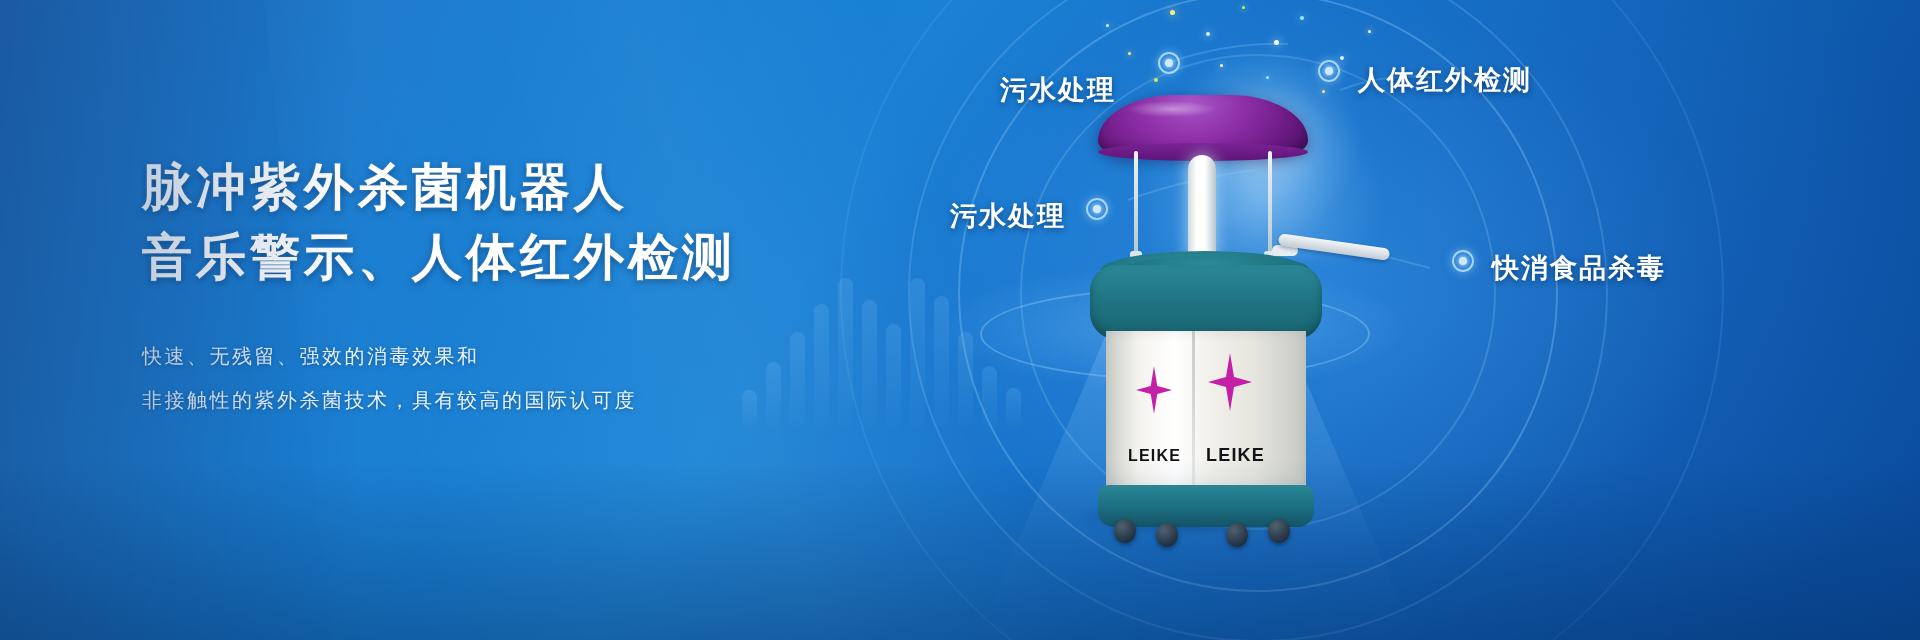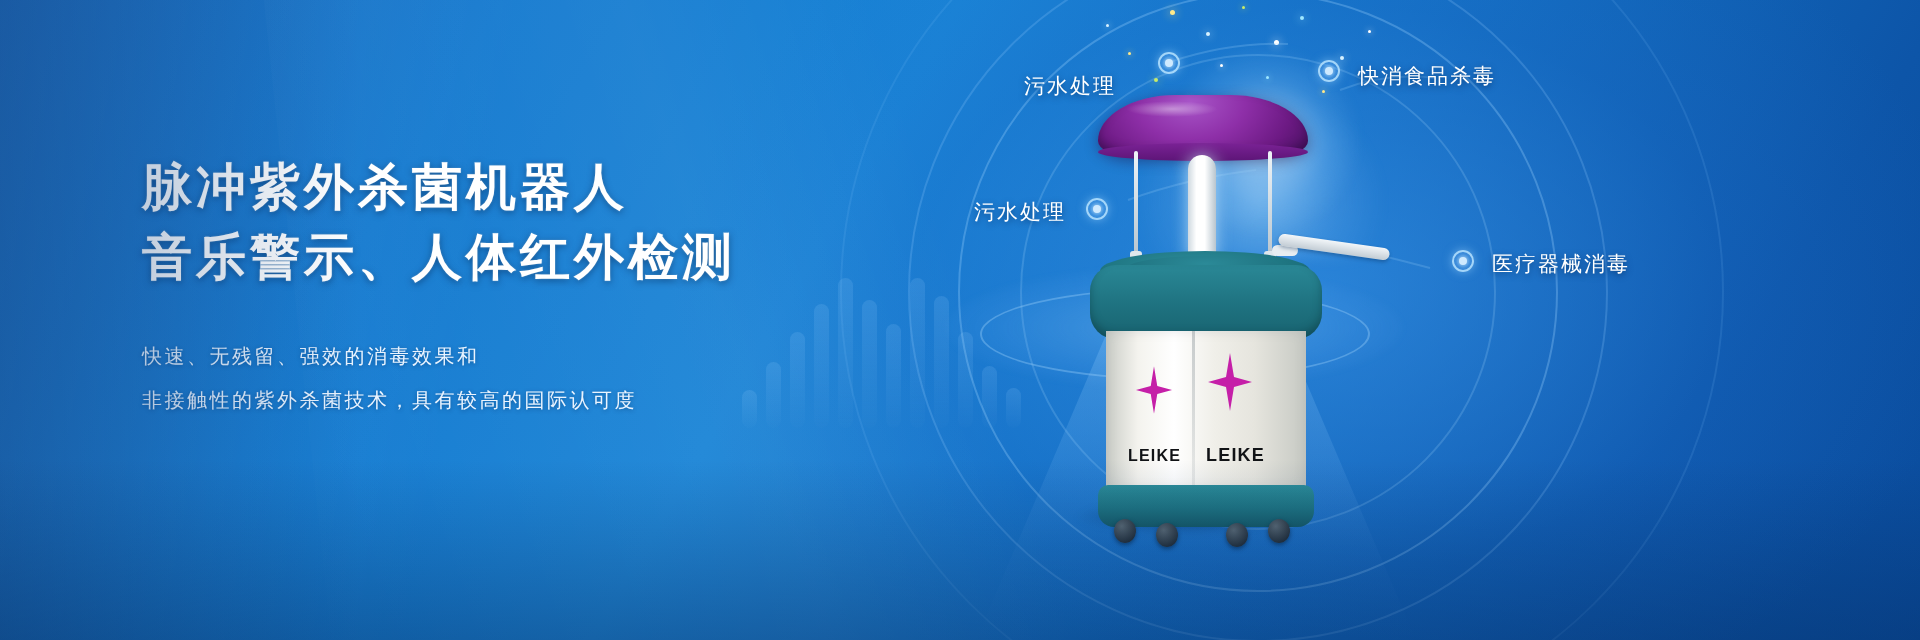--- a/index.html
+++ b/index.html
@@ -90,21 +90,21 @@
   .node { position:absolute; width:22px; height:22px; border-radius:50%;
     border:2px solid rgba(185,228,255,0.85);
     background:radial-gradient(circle, rgba(210,240,255,0.85) 0%, rgba(120,185,250,0.35) 55%, rgba(90,160,235,0.05) 100%);
     box-shadow:0 0 10px rgba(160,215,255,0.55); }
   .node::after { content:""; position:absolute; left:5px; top:5px; width:8px; height:8px;
     border-radius:50%; background:#cfeaff; }
 
   
   .callout { position:absolute; color:#ffffff;
     font-family:"DejaVu Serif","Liberation Serif", serif;
-    font-size:21px; font-weight:400; letter-spacing:2px; white-space:nowrap;
+    font-size:27px; font-weight:700; letter-spacing:2px; white-space:nowrap;
     text-shadow:0 2px 6px rgba(2,38,86,0.65); }
 
   
   #robot { position:absolute; left:170px; top:95px; width:420px; height:420px;text-align:center; }
 
   #dome {
     position:absolute; left:58px; top:0; width:210px; height:62px;
     background:radial-gradient(ellipse 130px 90px at 44% 12%, #a855c8 0%, #8e2fa8 42%, #6d1a84 78%, #52136a 100%);
     border-radius:105px 105px 48px 48px / 62px 62px 22px 22px;
     box-shadow:0 4px 14px rgba(30,10,60,0.45), inset 0 -6px 10px rgba(40,8,60,0.5);
@@ -326,25 +326,25 @@
       <div class="wheel" id="wheel-1"></div>
       <div class="wheel" id="wheel-2"></div>
       <div class="wheel" id="wheel-3"></div>
       <div class="wheel" id="wheel-4"></div>
     </div>
 
     <div class="node" style="left:288px; top:52px;"></div>
     <div class="callout" style="left:246px; top:72px; transform:translateX(-100%);">污水处理</div>
 
     <div class="node" style="left:448px; top:60px;"></div>
-    <div class="callout" style="left:488px; top:62px;">快消食品杀毒</div>
+    <div class="callout" style="left:488px; top:62px;">人体红外检测</div>
 
     <div class="node" style="left:216px; top:198px;"></div>
     <div class="callout" style="left:196px; top:198px; transform:translateX(-100%);">污水处理</div>
 
     <div class="node" style="left:582px; top:250px;"></div>
-    <div class="callout" style="left:622px; top:250px;">医疗器械消毒</div>
+    <div class="callout" style="left:622px; top:250px;">快消食品杀毒</div>
 
   </div>
 
   <div id="vignette-left"></div>
   <div id="vignette-bottom"></div>
 </div>
 
 </body></html>

